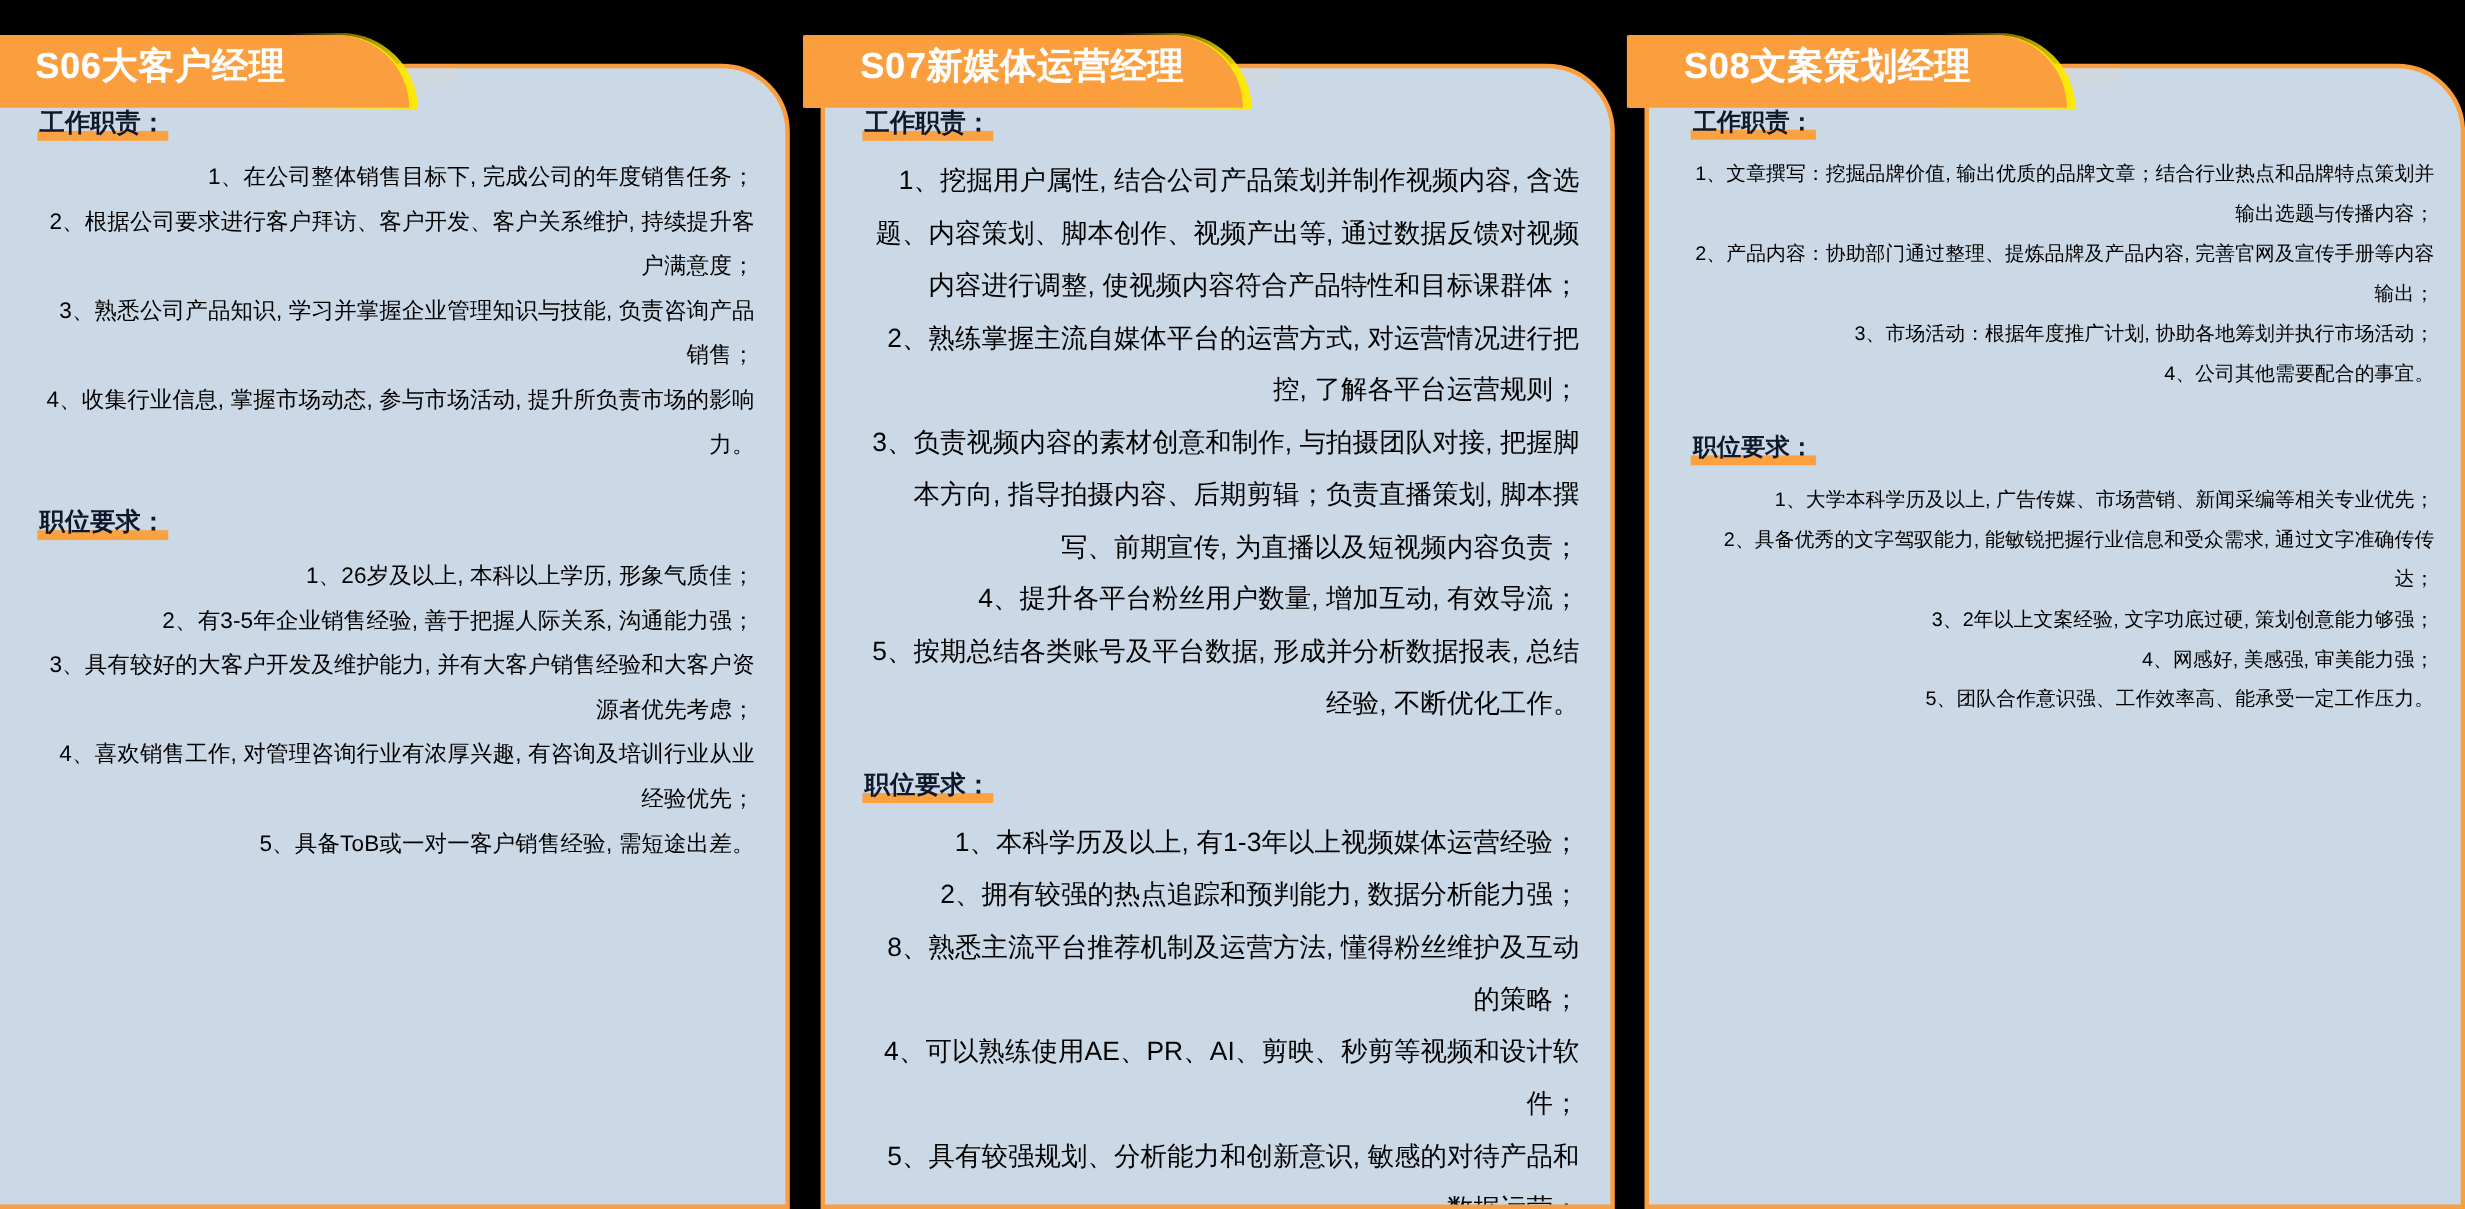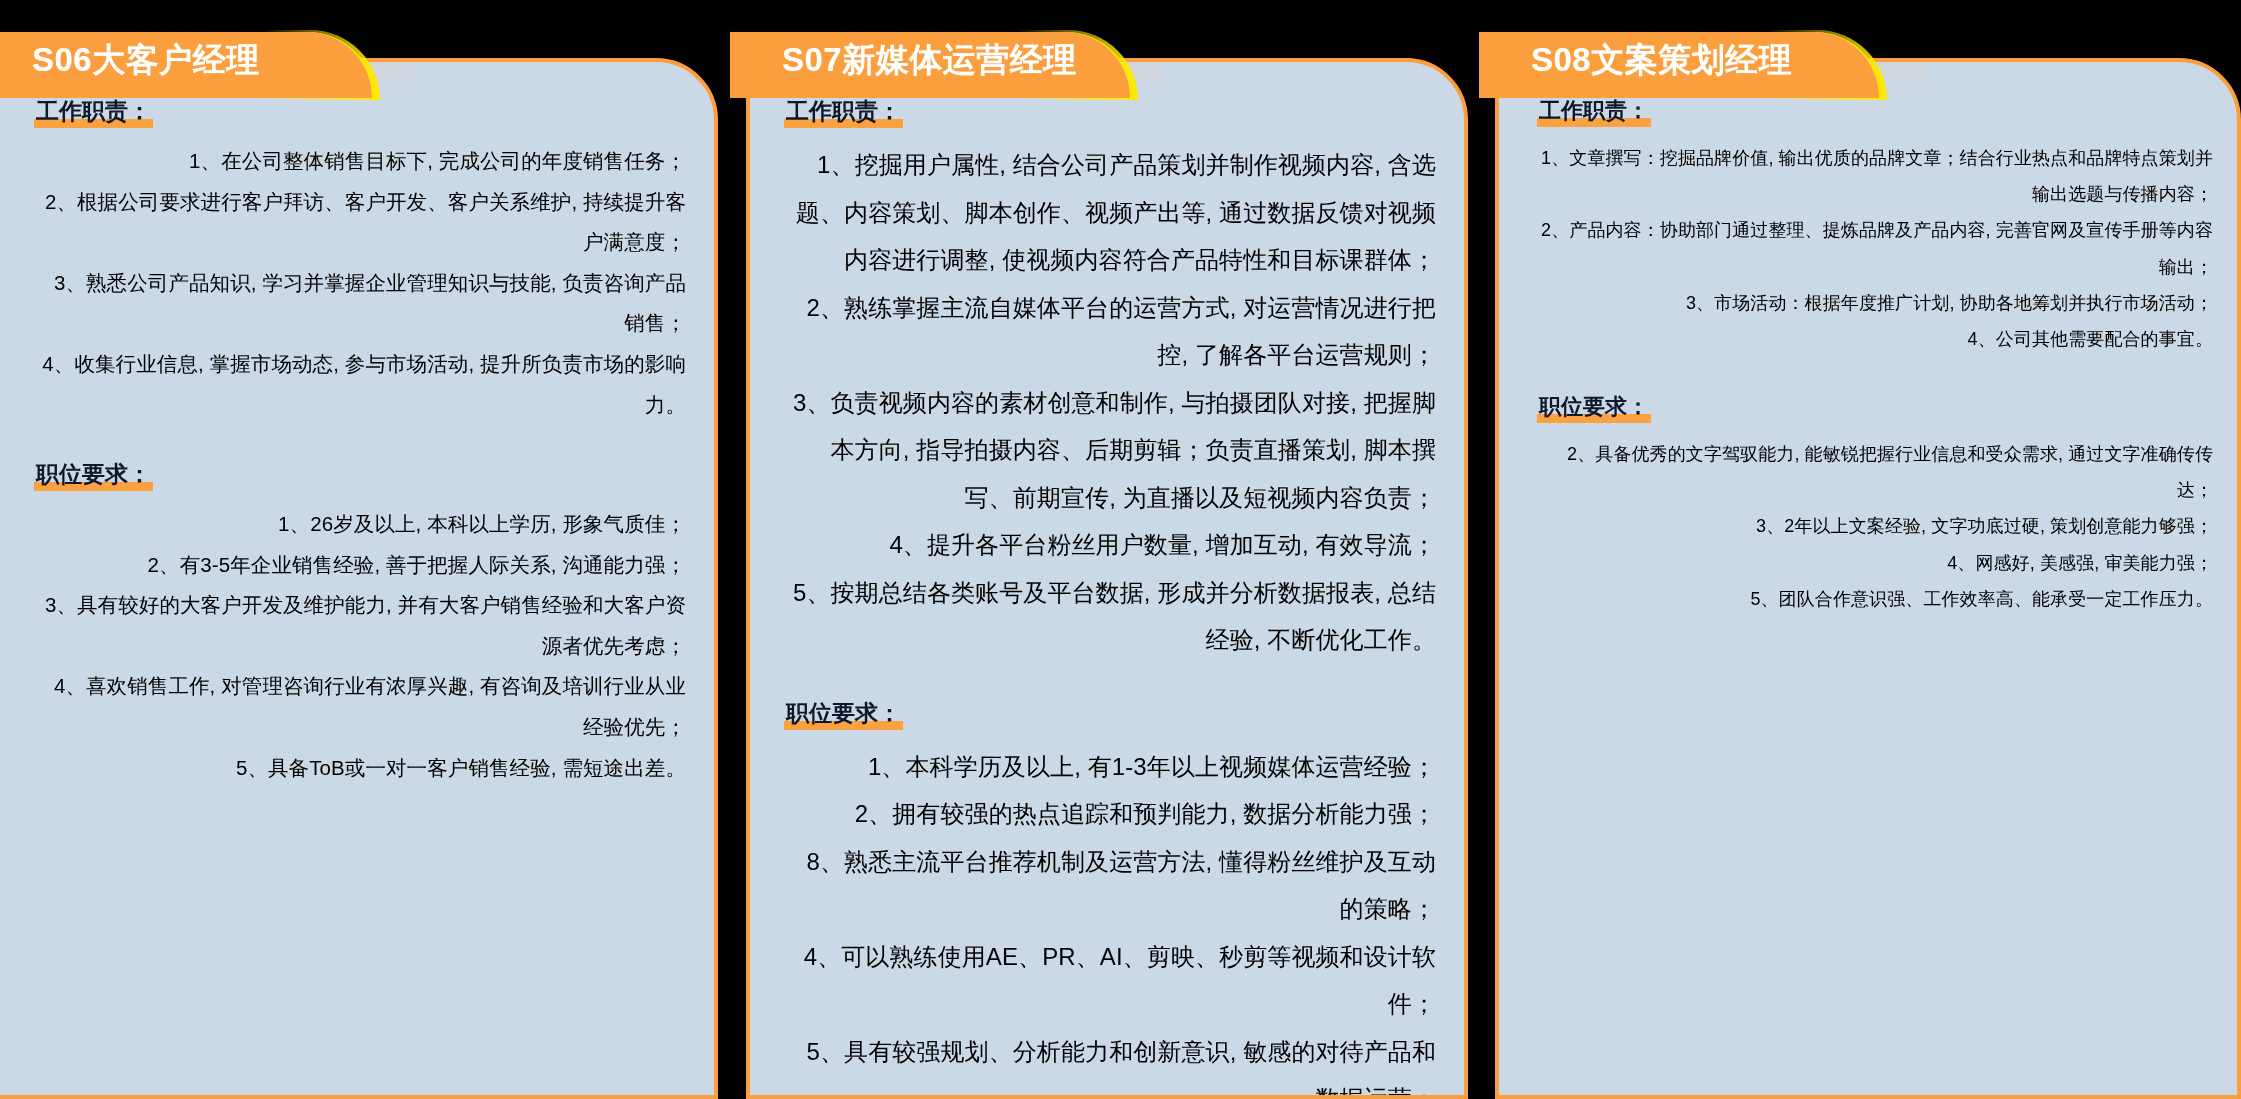--- a/index.html
+++ b/index.html
@@ -262,20 +262,21 @@
           <p class="item">2、产品内容：协助部门通过整理、提炼品牌及产品内容, 完善官网及宣传手册等内容输出；</p>
           <p class="item">3、市场活动：根据年度推广计划, 协助各地筹划并执行市场活动；</p>
           <p class="item">4、公司其他需要配合的事宜。</p>
         </div>
 
         <div class="section-block">
           <div class="section-head">
             <span class="hl"></span>
             <span class="txt">职位要求：</span>
           </div>
+          <p class="item">1、大学本科学历及以上, 广告传媒、市场营销、新闻采编等相关专业优先；</p>
           <p class="item">2、具备优秀的文字驾驭能力, 能敏锐把握行业信息和受众需求, 通过文字准确传传达；</p>
           <p class="item">3、2年以上文案经验, 文字功底过硬, 策划创意能力够强；</p>
           <p class="item">4、网感好, 美感强, 审美能力强；</p>
           <p class="item">5、团队合作意识强、工作效率高、能承受一定工作压力。</p>
         </div>
 
       </div>
     </div>
     <div class="banner">
       <div class="banner-glow"></div>

